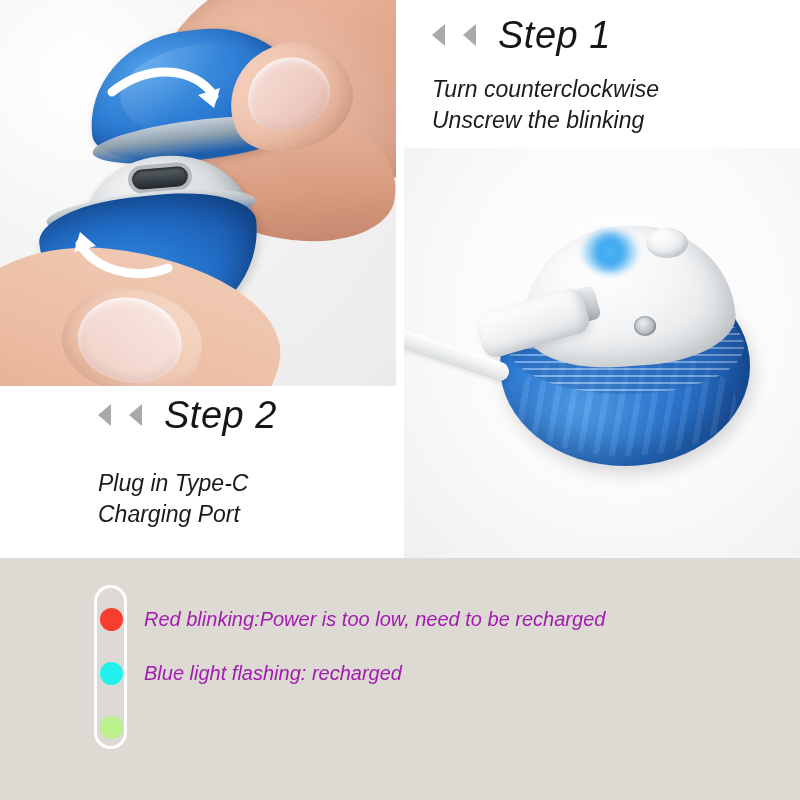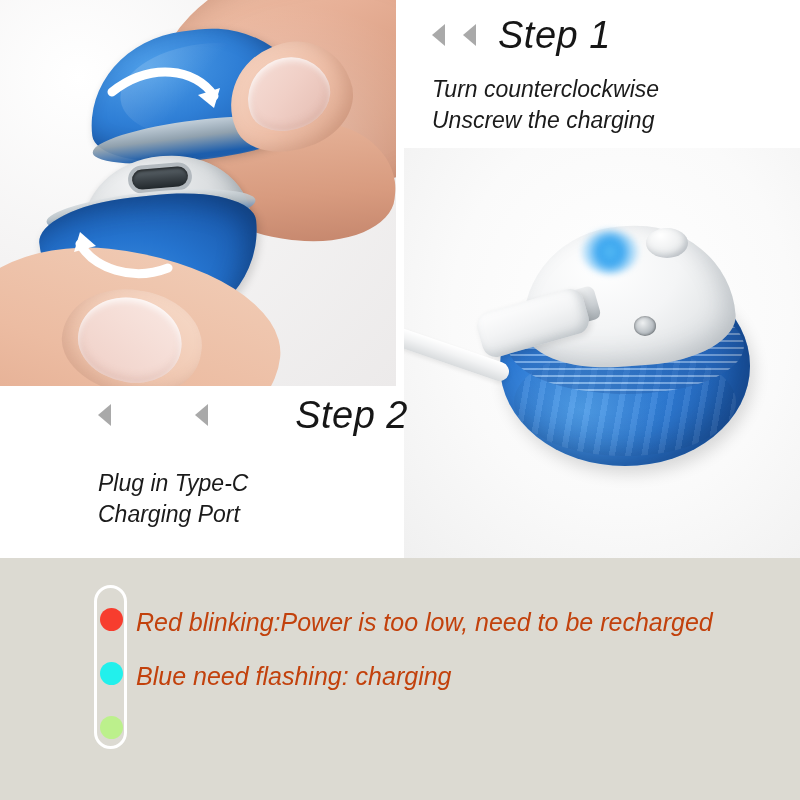--- a/index.html
+++ b/index.html
@@ -222,38 +222,38 @@
        border-right:13px solid #a9a9a9;}
   .tri.t2{margin-left:-2px;}
   .step-title{
     font-size:38px;font-style:italic;font-weight:400;color:#161616;
     letter-spacing:.5px;line-height:1;margin-left:2px;
   }
   .step-body{
     margin-top:20px;font-size:23px;font-style:italic;color:#1b1b1b;
     line-height:1.35;white-space:pre-line;
   }
-  .step2 .step-head{justify-content:space-between;padding-left:10px;}
+  .step2 .step-head{justify-content:flex-start;padding-left:10px;}
   .step2 .step-body{margin-top:34px;padding-left:10px;}
 
   
   .legend{
     position:absolute;left:0;top:558px;width:800px;height:242px;
     background:#dcdad2;
   }
   .rail{
     position:absolute;left:94px;top:27px;width:33px;height:164px;
     border:3px solid #ffffff;border-radius:18px;box-sizing:border-box;
   }
   .dot{position:absolute;left:100px;width:23px;height:23px;border-radius:50%;}
   .dot.d1{top:50px;}
   .dot.d2{top:104px;}
   .dot.d3{top:158px;}
   .legend-text{
-    position:absolute;left:136px;font-size:25px;font-style:italic;color:#c2410c;
+    position:absolute;left:144px;font-size:20px;font-style:italic;color:#a21caf;
     line-height:1.3;width:600px;
   }
   .legend-text.l1{top:48px;}
   .legend-text.l2{top:102px;}
   .legend-text.l3{top:150px;}
   .legend-text .l3a{display:block;}
   .legend-text .l3b{display:block;text-align:center;width:570px;}
 </style>
 </head>
 <body>
@@ -306,21 +306,21 @@
       <div class="cable"></div>
     </div>
 
     <div class="step1">
       <div class="step-head">
         <span class="tri" style="border-right-color: rgb(169, 169, 169);"></span>
         <span class="tri t2" style="border-right-color: rgb(169, 169, 169);"></span>
         <span class="step-title">Step 1</span>
       </div>
       <div class="step-body">Turn counterclockwise
-Unscrew the charging</div>
+Unscrew the blinking</div>
     </div>
 
     <div class="step2">
       <div class="step-head">
         <span class="tri" style="border-right-color: rgb(169, 169, 169);"></span>
         <span class="tri t2" style="border-right-color: rgb(169, 169, 169);"></span>
         <span class="step-title">Step 2</span>
       </div>
       <div class="step-body">Plug in Type-C
 Charging Port</div>
@@ -329,16 +329,16 @@
   </div>
 
   <div class="legend" style="background: rgb(220, 218, 210);">
     <div class="rail" style="border-color: rgb(255, 255, 255);"></div>
 
     <div class="dot d1" style="background: rgb(247, 61, 46);"></div>
     <div class="dot d2" style="background: rgb(34, 240, 236);"></div>
     <div class="dot d3" style="background: rgb(188, 240, 140);"></div>
 
     <div class="legend-text l1">Red blinking:Power is too low, need to be recharged</div>
-    <div class="legend-text l2">Blue need flashing: charging</div>
+    <div class="legend-text l2">Blue light flashing: recharged</div>
   </div>
 
 </div>
 
 </body></html>

